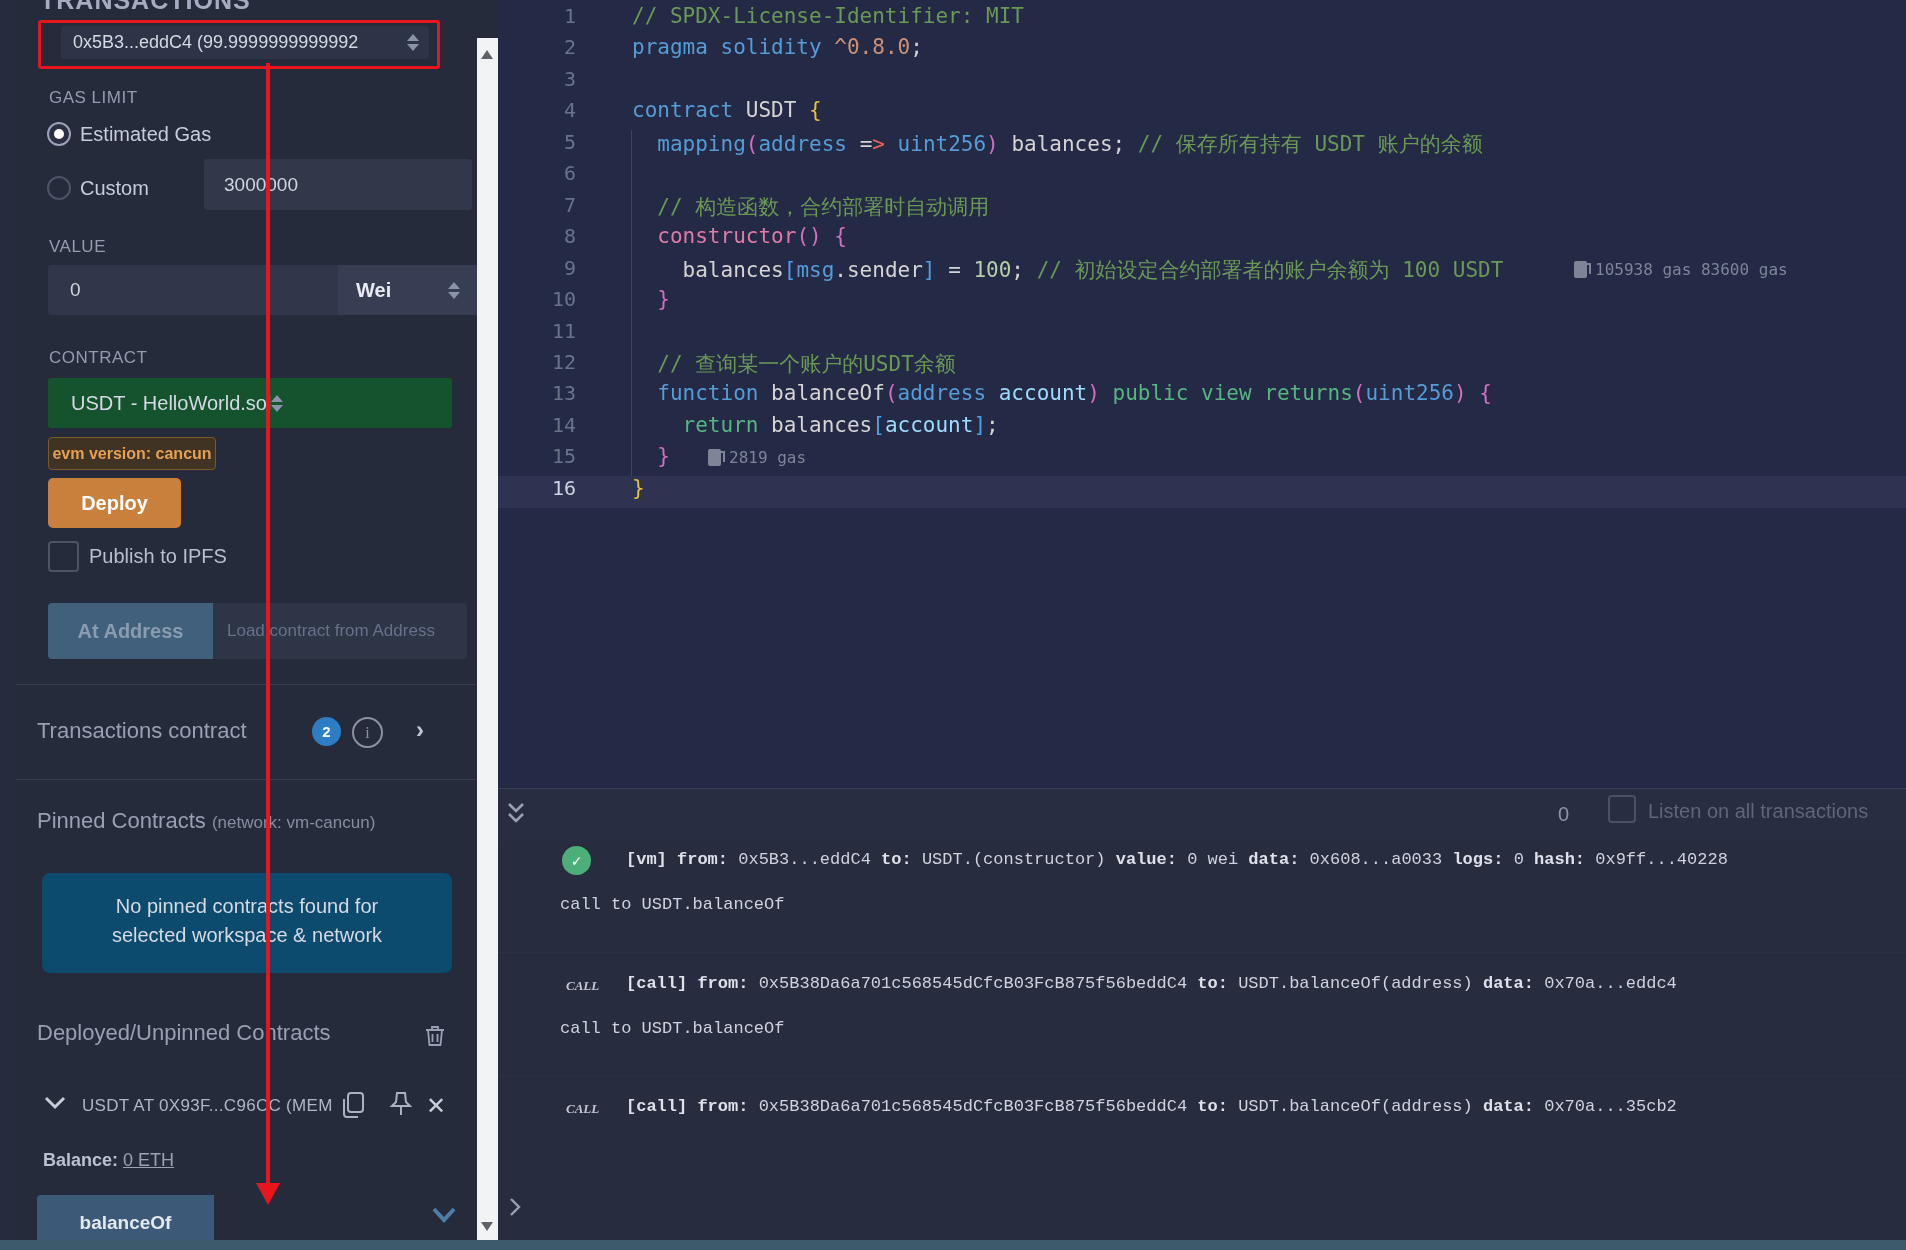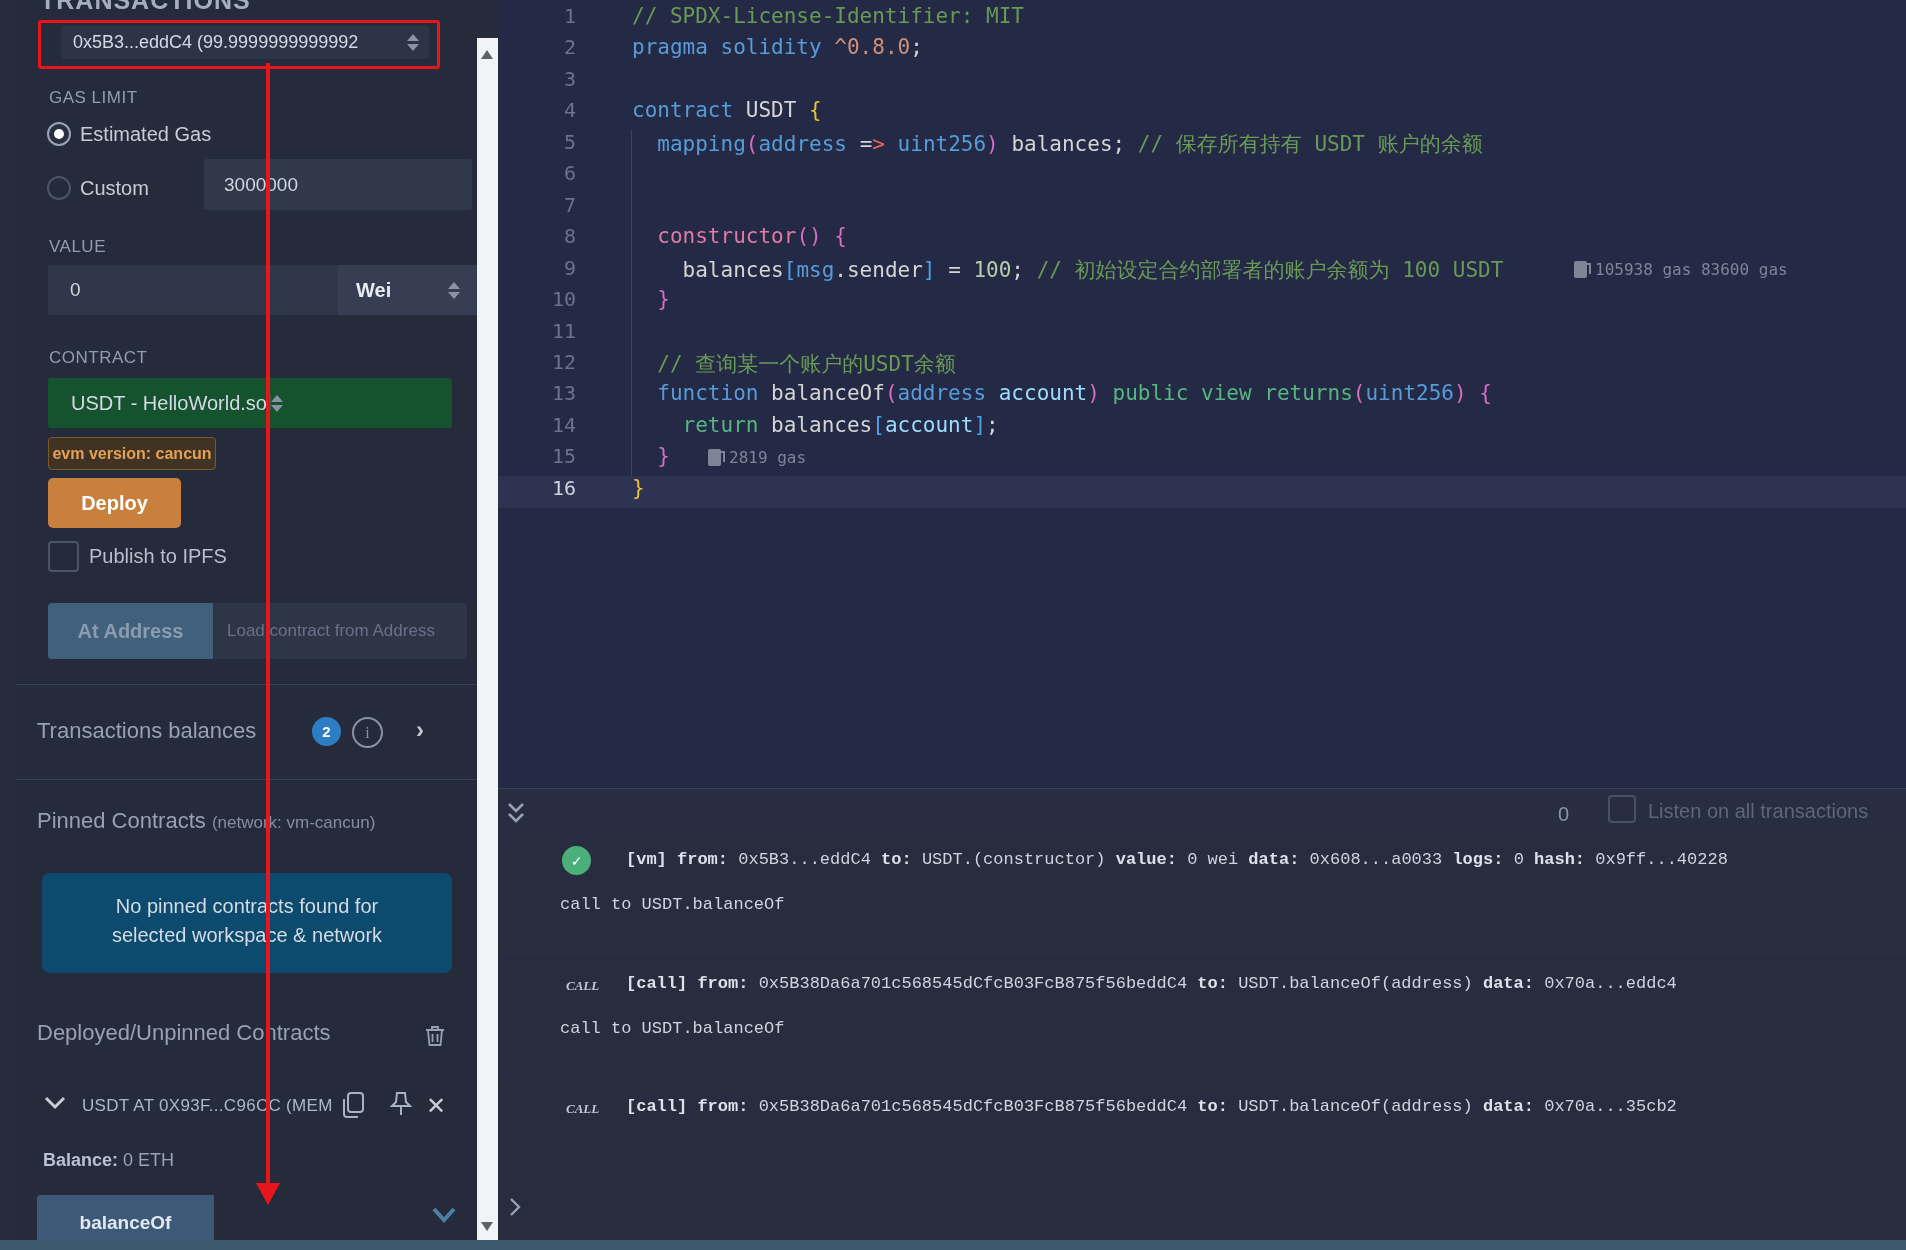--- a/index.html
+++ b/index.html
@@ -149,21 +149,21 @@
     <div class="abs checkbox" style="left:32px;top:541px;width:27px;height:27px;"></div>
     <div class="abs radio-label" style="left:73px;top:545px;color:#b9bfce;">Publish to IPFS</div>
 
     <div class="abs teal-btn" style="left:32px;top:603px;width:165px;height:56px;">At Address</div>
     <div class="abs ghost-input" style="left:197px;top:603px;width:240px;height:56px;">
       <span>Load contract from Address</span>
     </div>
 
     <div class="abs divider" style="top:684px;"></div>
 
-    <div class="abs section-title" style="left:21px;top:718px;">Transactions balances</div>
+    <div class="abs section-title" style="left:21px;top:718px;">Transactions contract</div>
     <div class="abs badge-count" style="left:296px;top:717px;width:29px;height:29px;">2</div>
     <div class="abs info-icon" style="left:336px;top:717px;width:27px;height:27px;">i</div>
     <div class="abs chev" style="left:400px;top:716px;">›</div>
 
     <div class="abs divider" style="top:779px;"></div>
 
     <div class="abs section-title" style="left:21px;top:808px;white-space:nowrap;">
       <span>Pinned Contracts</span>
       <span style="font-size:17px;color:#868da0;">(network: vm-cancun)</span>
     </div>
@@ -193,21 +193,21 @@
     </div>
     <div class="abs icon-btn" style="left:372px;top:1090px;">
       <svg class="ic" width="26" height="28" viewBox="0 0 26 28" fill="none" stroke="#aab2c2" stroke-width="2">
         <path d="M8 3h10M9 3l-1 9-4 4h18l-4-4-1-9M13 16v9"></path>
       </svg>
     </div>
     <div class="abs" style="left:410px;top:1092px;color:#c6ccd8;font-size:24px;">✕</div>
 
     <div class="abs" style="left:27px;top:1150px;font-size:18px;">
       <b style="color:#b9c1d2;">Balance:</b>
-      <span style="color:#9aa2b4;">0 ETH</span>
+      <span style="color:#9aa2b4;text-decoration:underline;">0 ETH</span>
     </div>
 
     <div class="abs fn-btn" style="left:21px;top:1195px;width:177px;height:55px;">balanceOf</div>
     <div class="abs" style="left:415px;top:1206px;">
       <svg class="ic" width="26" height="18" viewBox="0 0 26 18" fill="none" stroke="#4d7ea8" stroke-width="4">
         <polyline points="3,3 13,14 23,3"></polyline>
       </svg>
     </div>
   </div>
 
@@ -220,21 +220,21 @@
   <div class="editor">
     <div id="cur-line" class="cur-line" style="top: 475.75px;"></div>
     <div class="indent-guide" style="top:130px;height:346px;"></div>
     <div id="code-lines">
         <div class="code-row" style="top: 4px;"><span class="num">1</span><span class="code"><span class="tk-c">// SPDX-License-Identifier: MIT</span></span></div>
         <div class="code-row" style="top: 35.45px;"><span class="num">2</span><span class="code"><span class="tk-k">pragma</span><span class="tk-w"> </span><span class="tk-k">solidity</span><span class="tk-w"> </span><span class="tk-o">^0.8.0</span><span class="tk-w">;</span></span></div>
         <div class="code-row" style="top: 66.9px;"><span class="num">3</span><span class="code"></span></div>
         <div class="code-row" style="top: 98.35px;"><span class="num">4</span><span class="code"><span class="tk-k">contract</span><span class="tk-w"> USDT </span><span class="tk-y">{</span></span></div>
         <div class="code-row" style="top: 129.8px;"><span class="num">5</span><span class="code"><span class="tk-w">  </span><span class="tk-k">mapping</span><span class="tk-m">(</span><span class="tk-k">address</span><span class="tk-w"> =</span><span class="tk-r">&gt;</span><span class="tk-w"> </span><span class="tk-k">uint256</span><span class="tk-m">)</span><span class="tk-w"> balances; </span><span class="tk-c">// 保存所有持有 USDT 账户的余额</span></span></div>
         <div class="code-row" style="top: 161.25px;"><span class="num">6</span><span class="code"></span></div>
-        <div class="code-row" style="top: 192.7px;"><span class="num">7</span></div>
+        <div class="code-row" style="top: 192.7px;"><span class="num">7</span><span class="code"><span class="tk-w">  </span><span class="tk-c">// 构造函数，合约部署时自动调用</span></span></div>
         <div class="code-row" style="top: 224.15px;"><span class="num">8</span><span class="code"><span class="tk-w">  </span><span class="tk-p">constructor</span><span class="tk-m">()</span><span class="tk-w"> </span><span class="tk-m">{</span></span></div>
         <div class="code-row" style="top: 255.6px;"><span class="num">9</span><span class="code"><span class="tk-w">    balances</span><span class="tk-bb">[</span><span class="tk-k">msg</span><span class="tk-w">.sender</span><span class="tk-bb">]</span><span class="tk-w"> = </span><span class="tk-n">100</span><span class="tk-w">; </span><span class="tk-c">// 初始设定合约部署者的账户余额为 100 USDT</span></span><span class="gas-widget" style="left: 1076px;"><span class="pump"></span>105938 gas 83600 gas</span></div>
         <div class="code-row" style="top: 287.05px;"><span class="num">10</span><span class="code"><span class="tk-w">  </span><span class="tk-m">}</span></span></div>
         <div class="code-row" style="top: 318.5px;"><span class="num">11</span><span class="code"></span></div>
         <div class="code-row" style="top: 349.95px;"><span class="num">12</span><span class="code"><span class="tk-w">  </span><span class="tk-c">// 查询某一个账户的USDT余额</span></span></div>
         <div class="code-row" style="top: 381.4px;"><span class="num">13</span><span class="code"><span class="tk-w">  </span><span class="tk-k">function</span><span class="tk-w"> balanceOf</span><span class="tk-m">(</span><span class="tk-k">address</span><span class="tk-lb"> account</span><span class="tk-m">)</span><span class="tk-w"> </span><span class="tk-g">public</span><span class="tk-w"> </span><span class="tk-g">view</span><span class="tk-w"> </span><span class="tk-g">returns</span><span class="tk-m">(</span><span class="tk-k">uint256</span><span class="tk-m">)</span><span class="tk-w"> </span><span class="tk-m">{</span></span></div>
         <div class="code-row" style="top: 412.85px;"><span class="num">14</span><span class="code"><span class="tk-w">    </span><span class="tk-g">return</span><span class="tk-w"> balances</span><span class="tk-bb">[</span><span class="tk-lb">account</span><span class="tk-bb">]</span><span class="tk-w">;</span></span></div>
         <div class="code-row" style="top: 444.3px;"><span class="num">15</span><span class="code"><span class="tk-w">  </span><span class="tk-m">}</span></span><span class="gas-widget" style="left: 210px;"><span class="pump"></span>2819 gas</span></div>
         <div class="code-row current" style="top: 475.75px;"><span class="num">16</span><span class="code"><span class="tk-y">}</span></span></div>
       </div>

